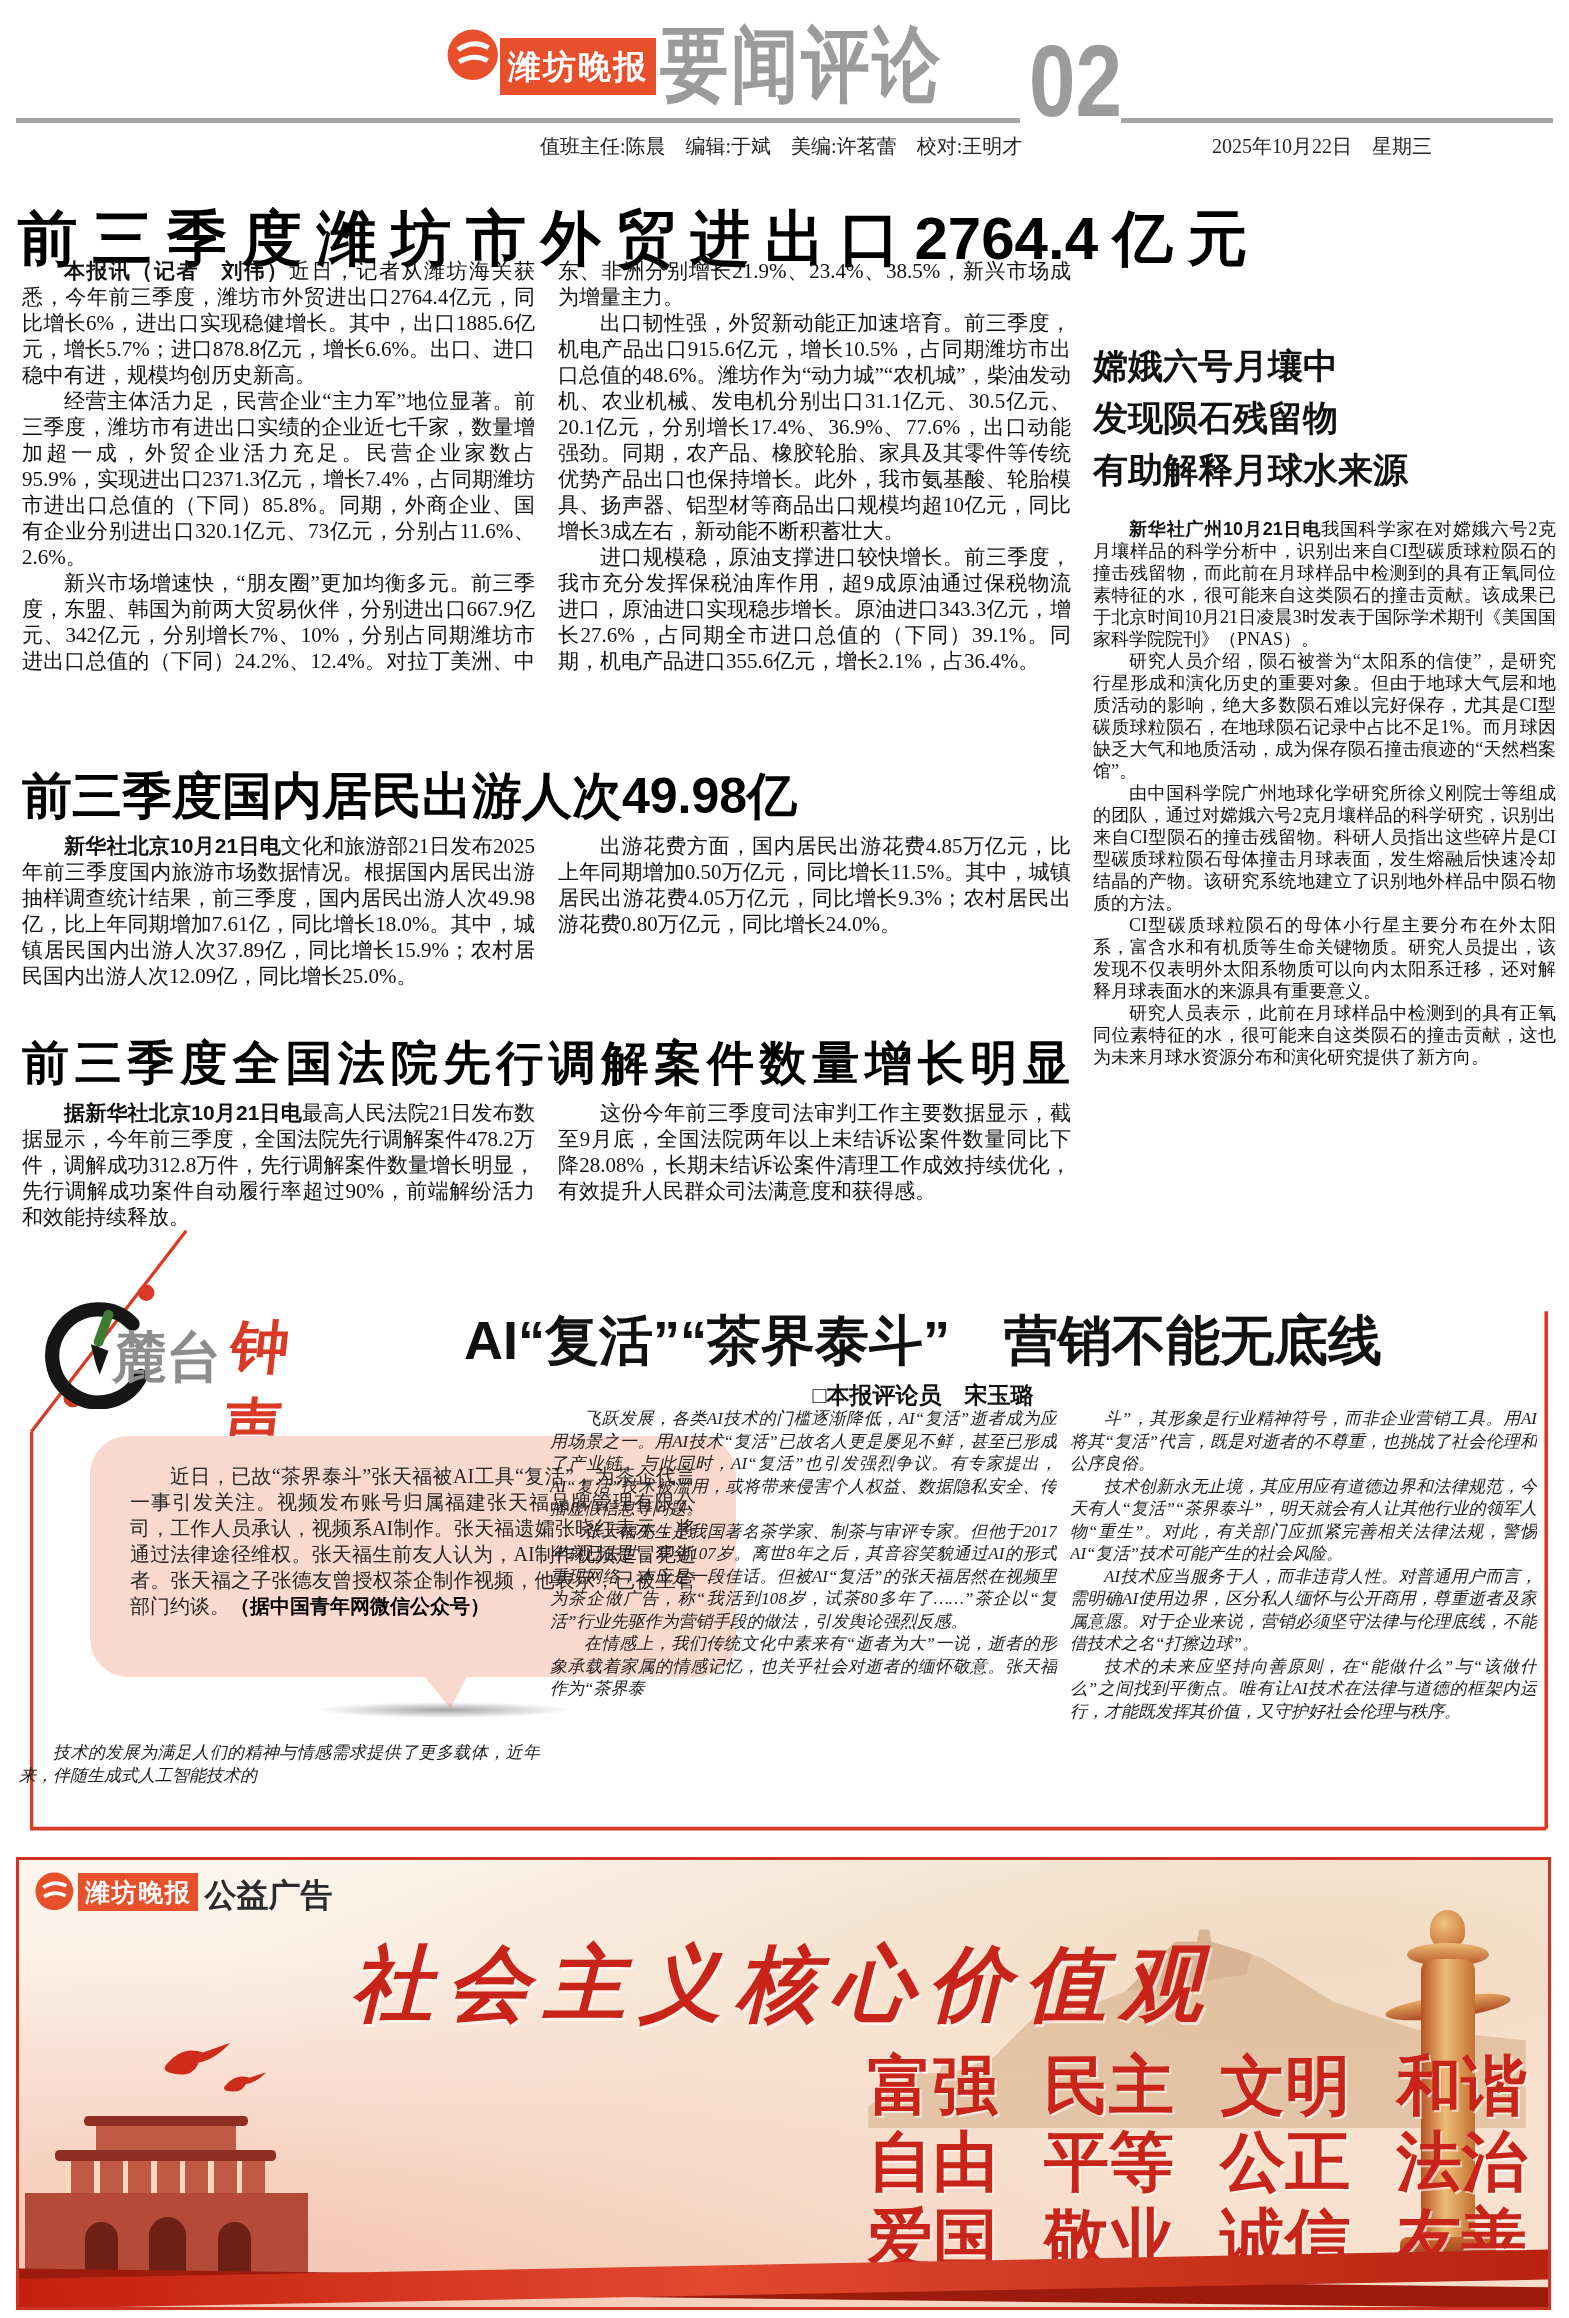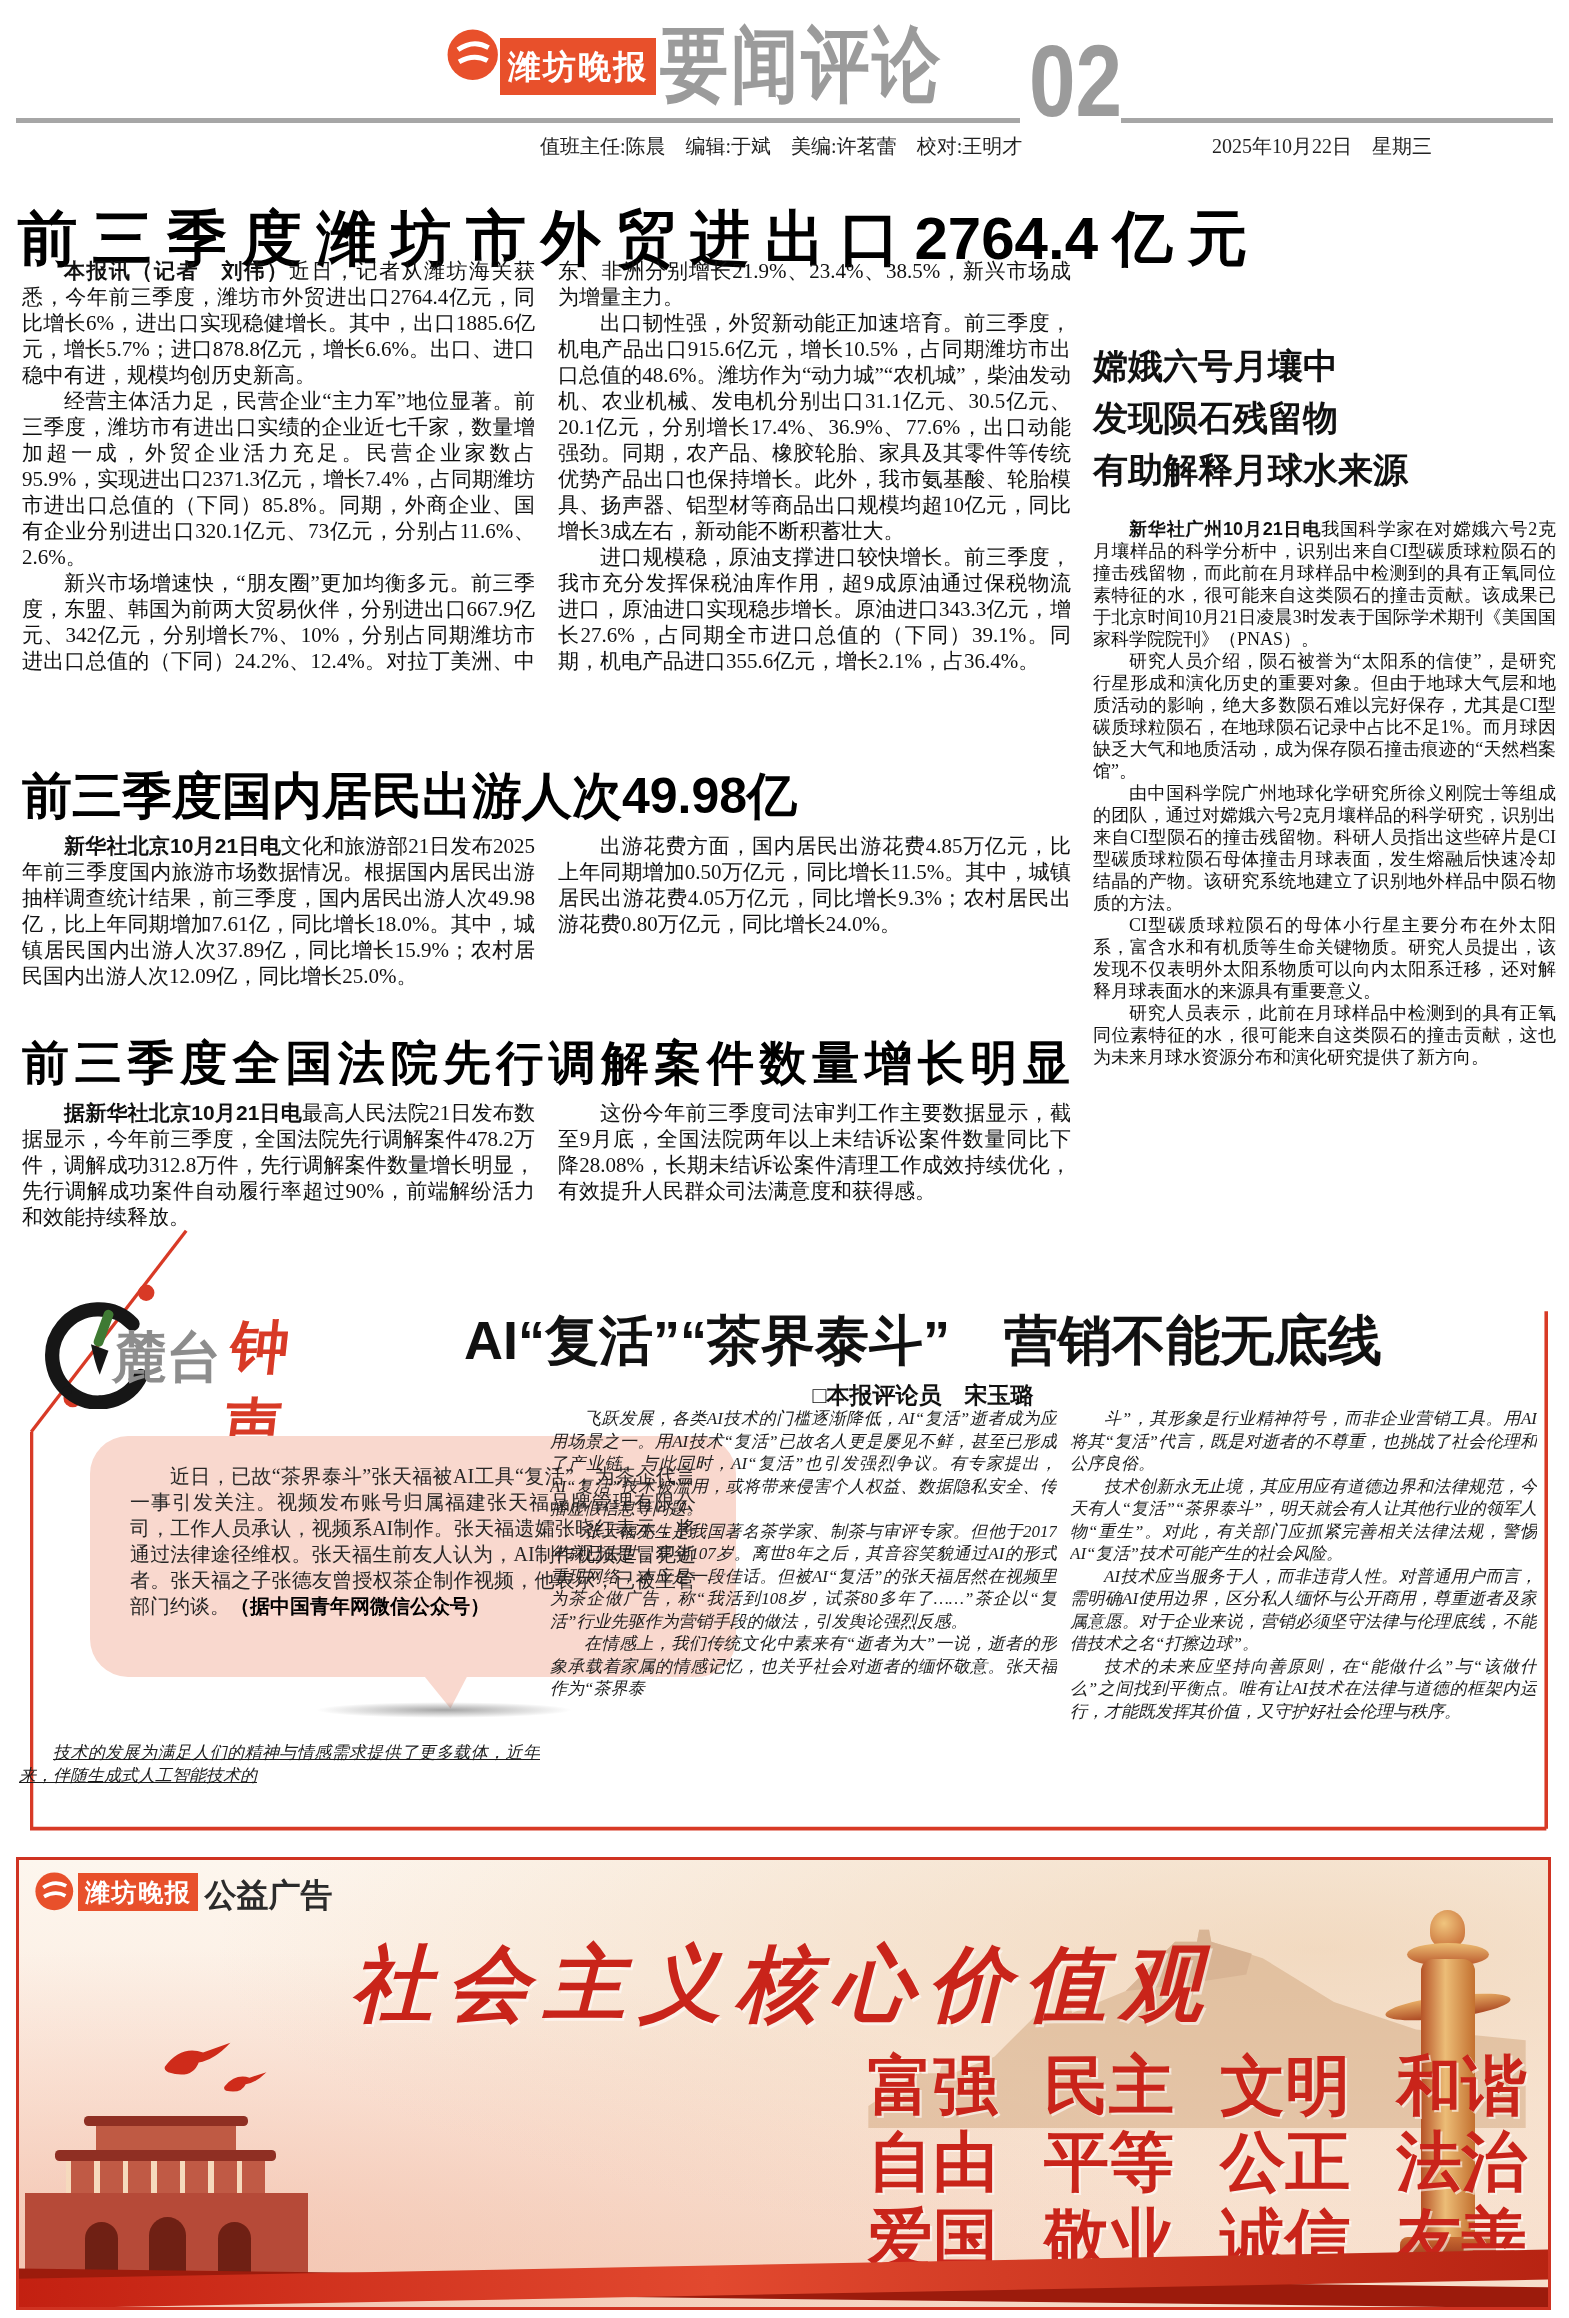--- a/index.html
+++ b/index.html
@@ -144,21 +144,21 @@
 
     <div class="abs" id="opinion-headline" style="left:274px;top:99px;width:1238px;">AI“复活”“茶界泰斗”　营销不能无底线</div>
     <div class="abs" id="opinion-byline" style="left:274px;top:174px;width:1238px;">□本报评论员　宋玉璐</div>
 
     <div class="abs" id="news-bubble" style="left:60px;top:230px;width:574px;height:195px;">
       <p style="margin:4px;text-indent:2em;"><span>近日，已故“茶界泰斗”张天福被AI工具“复活”，为茶企代言一事引发关注。视频发布账号归属福建张天福品牌管理有限公司，工作人员承认，视频系AI制作。张天福遗孀张晓红表示，将通过法律途径维权。张天福生前友人认为，AI制作视频是冒犯逝者。张天福之子张德友曾授权茶企制作视频，他表示，已被主管部门约谈。</span><span class="src">（据中国青年网微信公众号）</span></p>
     </div>
     <div class="abs" id="bubble-tail" style="left:395px;top:458px;"></div>
     <div class="abs" id="bubble-shadow" style="left:285px;top:496px;"></div>
 
-    <div class="abs op-col flow" style="left:-11px;top:536px;width:521px;height:66px;overflow:hidden;text-decoration:underline;">
+    <div class="abs op-col flow" style="left:-11px;top:536px;width:521px;height:66px;overflow:hidden;">
       <p>技术的发展为满足人们的精神与情感需求提供了更多载体，近年来，伴随生成式人工智能技术的</p>
     </div>
     <div class="abs op-col flow" style="left:520px;top:202px;width:507px;height:410px;overflow:hidden;">
       <p>飞跃发展，各类AI技术的门槛逐渐降低，AI“复活”逝者成为应用场景之一。用AI技术“复活”已故名人更是屡见不鲜，甚至已形成了产业链。与此同时，AI“复活”也引发强烈争议。有专家提出，AI“复活”技术被滥用，或将带来侵害个人权益、数据隐私安全、传播虚假信息等问题。</p>
       <p>张天福先生是我国著名茶学家、制茶与审评专家。但他于2017年就已去世，享年107岁。离世8年之后，其音容笑貌通过AI的形式重现网络，本应是一段佳话。但被AI“复活”的张天福居然在视频里为茶企做广告，称“我活到108岁，试茶80多年了……”茶企以“复活”行业先驱作为营销手段的做法，引发舆论强烈反感。</p>
       <p>在情感上，我们传统文化中素来有“逝者为大”一说，逝者的形象承载着家属的情感记忆，也关乎社会对逝者的缅怀敬意。张天福作为“茶界泰</p>
     </div>
     <div class="abs op-col flow" style="left:1040px;top:202px;width:467px;height:410px;overflow:hidden;">
       <p>斗”，其形象是行业精神符号，而非企业营销工具。用AI将其“复活”代言，既是对逝者的不尊重，也挑战了社会伦理和公序良俗。</p>
       <p>技术创新永无止境，其应用应有道德边界和法律规范，今天有人“复活”“茶界泰斗”，明天就会有人让其他行业的领军人物“重生”。对此，有关部门应抓紧完善相关法律法规，警惕AI“复活”技术可能产生的社会风险。</p>

